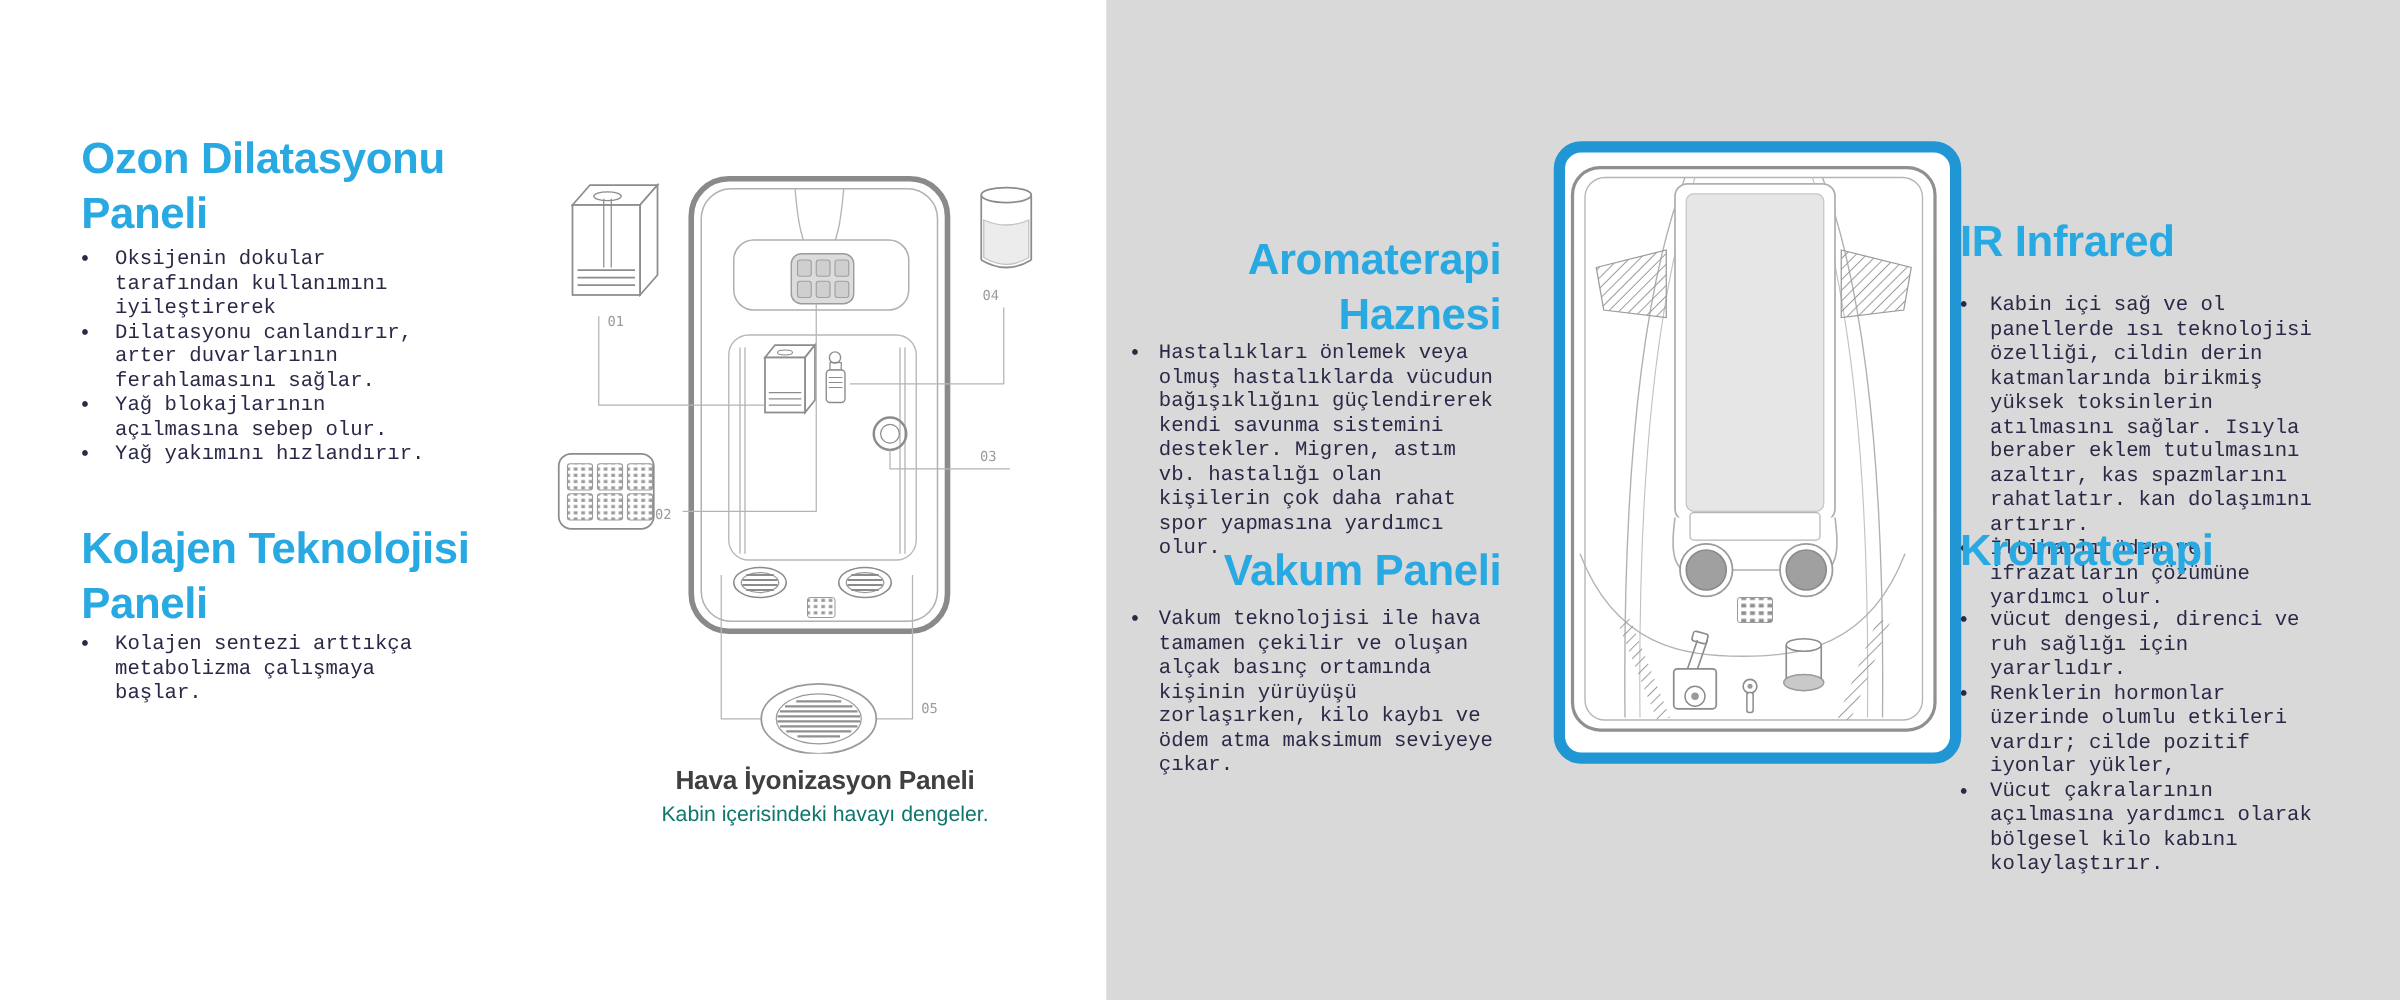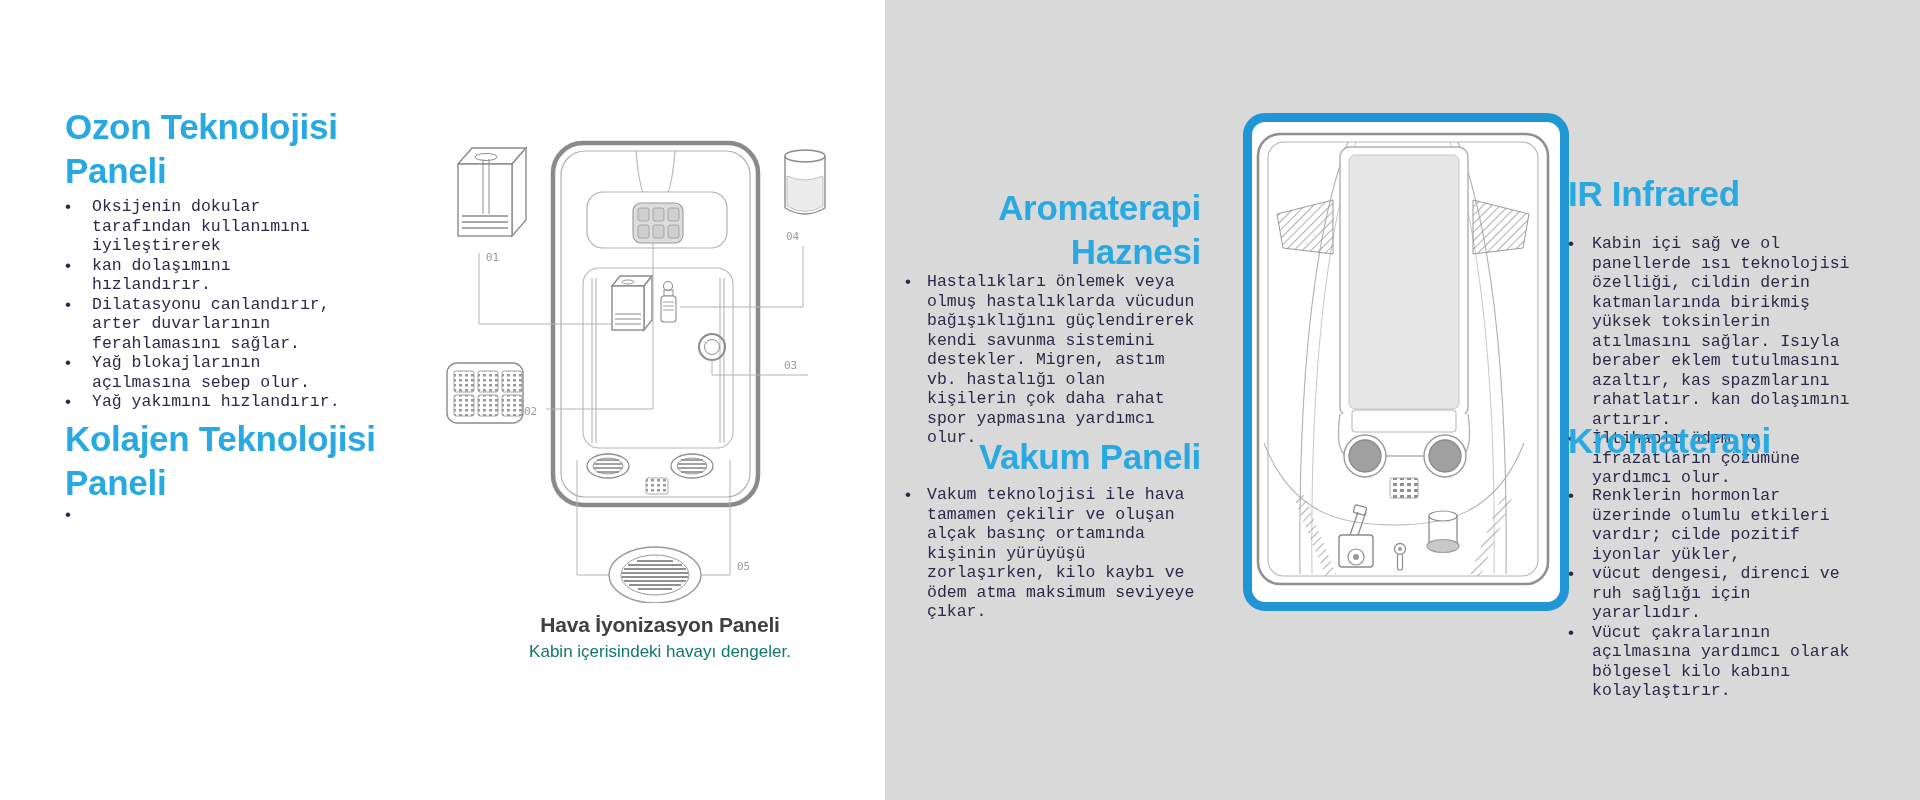--- a/index.html
+++ b/index.html
@@ -48,30 +48,26 @@
     box-sizing:border-box;border:9px solid #2196d5;border-radius:22px;
     background:#ffffff;overflow:hidden;
   }
 </style>
 </head>
 <body>
 
 <div class="gray-bg"></div>
 
 <div class="sec col-left" style="top:105px;">
-  <h2 class="title">Ozon Teknolojisi Paneli</h2>
+  <h2 class="title">Ozon Dilatasyonu Paneli</h2>
 </div>
 <div class="bullets col-left" style="top:197px;">
   <div class="b">
       <span class="dot"></span>
       <span class="bt">Oksijenin dokular tarafından kullanımını iyileştirerek</span>
-    </div>
-  <div class="b">
-      <span class="dot"></span>
-      <span class="bt">kan dolaşımını hızlandırır.</span>
     </div>
   <div class="b">
       <span class="dot"></span>
       <span class="bt">Dilatasyonu canlandırır, arter duvarlarının ferahlamasını sağlar.</span>
     </div>
   <div class="b">
       <span class="dot"></span>
       <span class="bt">Yağ blokajlarının açılmasına sebep olur.</span>
     </div>
   <div class="b">
@@ -79,20 +75,21 @@
       <span class="bt">Yağ yakımını hızlandırır.</span>
     </div>
 </div>
 
 <div class="sec col-left" style="top:417px;">
   <h2 class="title">Kolajen Teknolojisi Paneli</h2>
 </div>
 <div class="bullets col-left" style="top:505px;">
   <div class="b">
       <span class="dot"></span>
+      <span class="bt">Kolajen sentezi arttıkça metabolizma çalışmaya başlar.</span>
     </div>
 </div>
 
 <svg class="diagram-left" viewBox="0 0 400 475">
   <g fill="none" stroke="#8c8c8c" stroke-width="1.4">
 
     <g>
       <path d="M18,36 L32,20 L86,20 L72,36 Z" fill="#fff"></path>
       <path d="M72,36 L86,20 L86,92 L72,108 Z" fill="#fff"></path>
       <rect x="18" y="36" width="54" height="72" fill="#fff"></rect>
@@ -313,23 +310,23 @@
       <span class="bt">İltihaplı ödem ve ifrazatların çözümüne yardımcı olur.</span>
     </div>
 </div>
 
 <div class="sec col-right" style="top:419px;">
   <h2 class="title">Kromaterapi</h2>
 </div>
 <div class="bullets col-right" style="top:486px;">
   <div class="b">
       <span class="dot"></span>
+      <span class="bt">vücut dengesi, direnci ve ruh sağlığı için yararlıdır.</span>
+    </div>
+  <div class="b">
+      <span class="dot"></span>
       <span class="bt">Renklerin hormonlar üzerinde olumlu etkileri vardır; cilde pozitif iyonlar yükler,</span>
     </div>
   <div class="b">
       <span class="dot"></span>
-      <span class="bt">vücut dengesi, direnci ve ruh sağlığı için yararlıdır.</span>
-    </div>
-  <div class="b">
-      <span class="dot"></span>
       <span class="bt">Vücut çakralarının açılmasına yardımcı olarak bölgesel kilo kabını kolaylaştırır.</span>
     </div>
 </div>
 
 </body></html>

